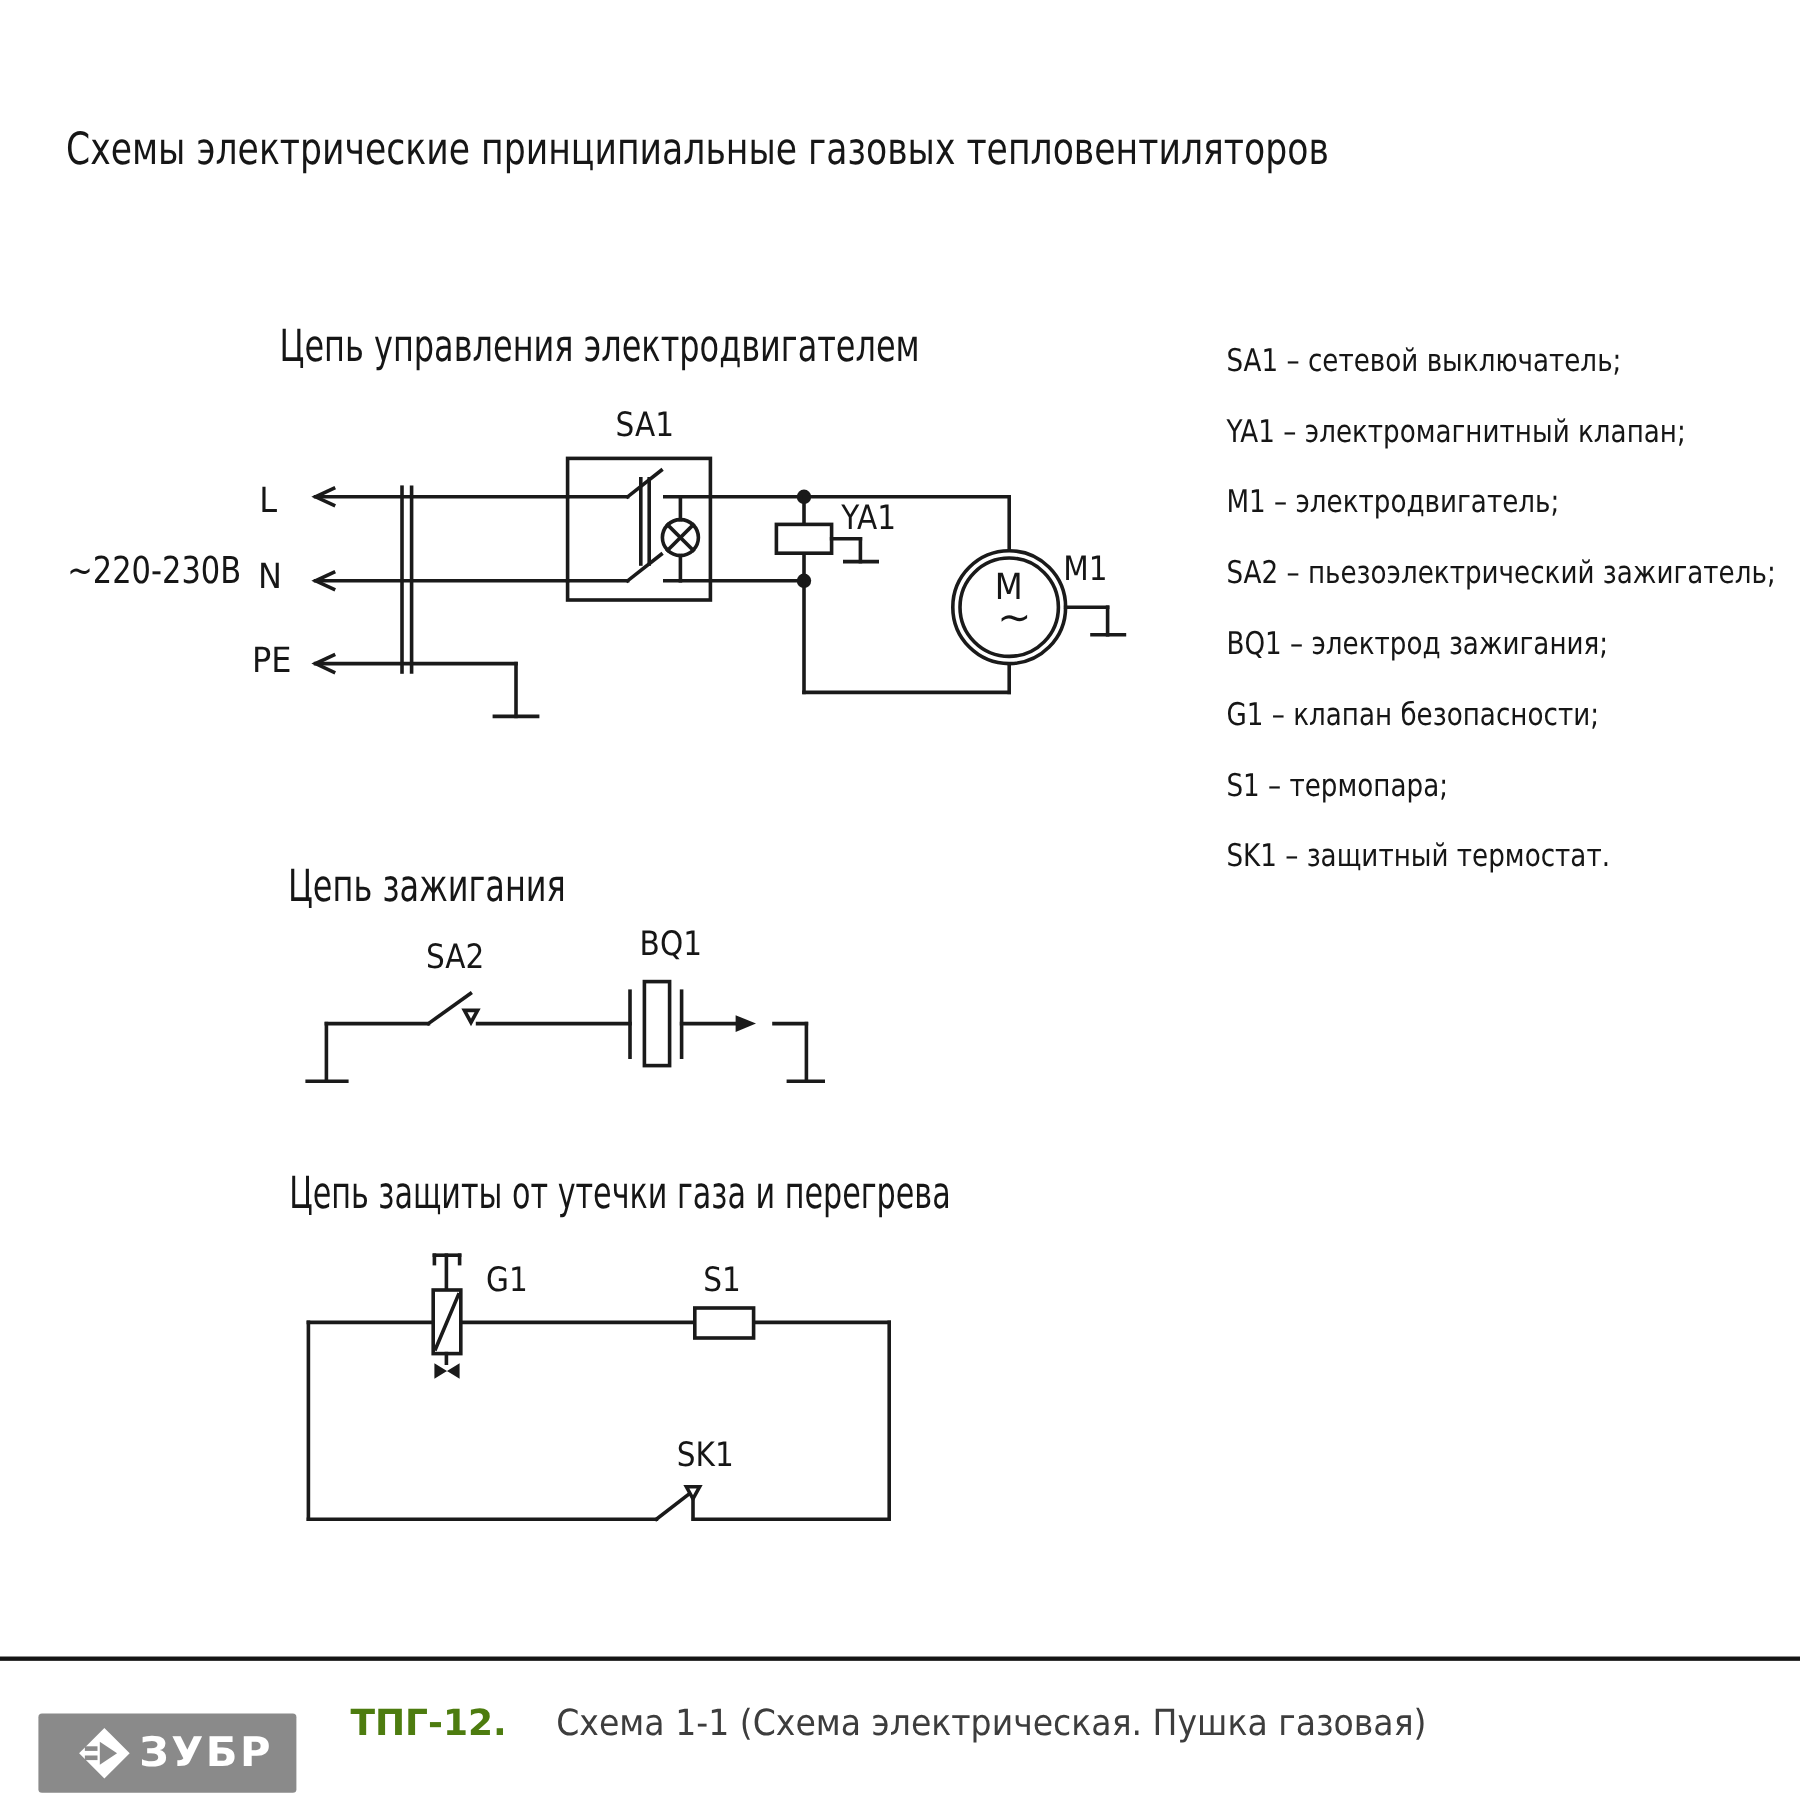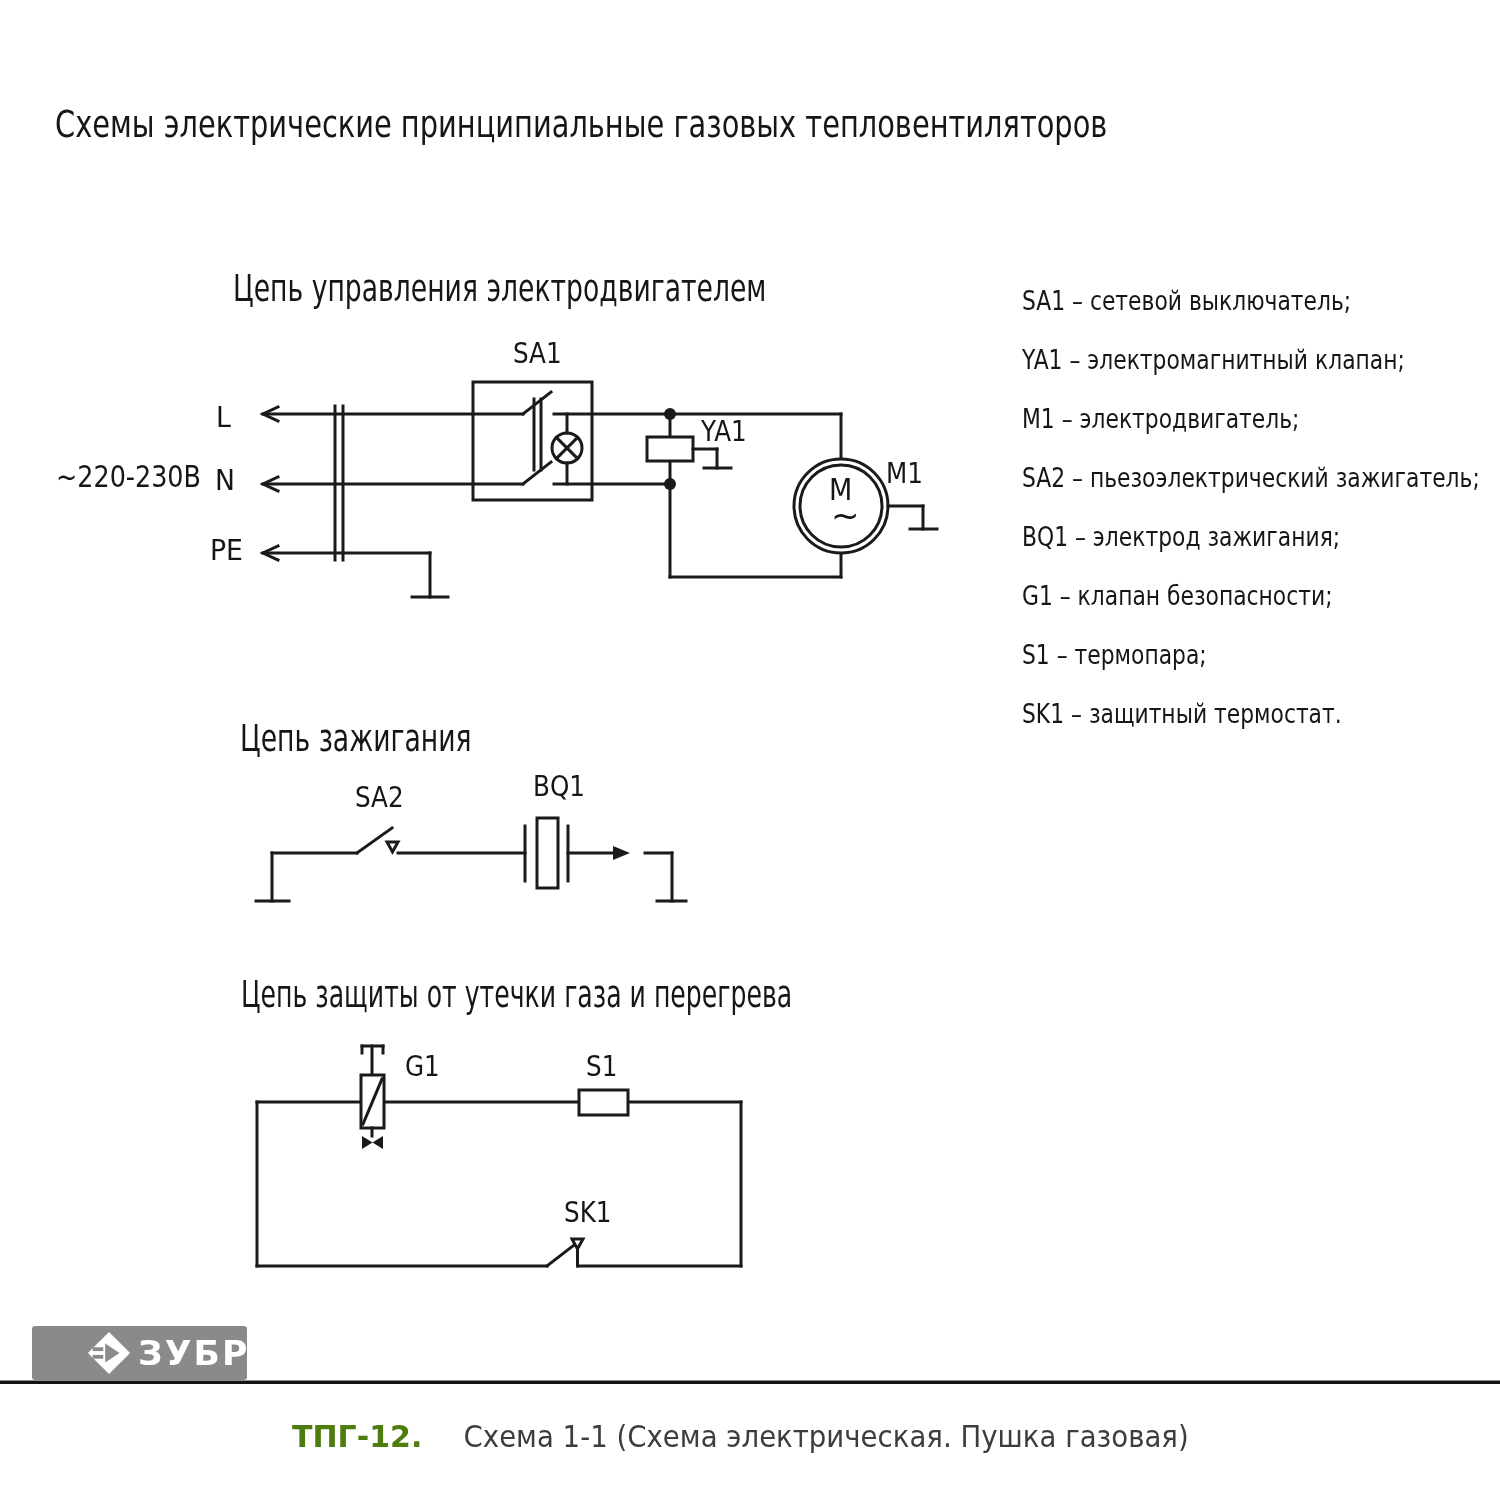--- a/index.html
+++ b/index.html
@@ -16,23 +16,23 @@
   }
   .heading{font-size:37px;font-weight:400;}
   .comp{font-size:28px;transform:scaleX(0.88);}
   .term{font-size:29px;transform:scaleX(0.92);}
   .legend-item{font-size:26px;transform:scaleX(0.84);}
   .motor-letter{font-size:30px;transform:scaleX(0.9);}
   .motor-wave{font-size:34px;}
   
   .footer-rule{position:absolute;left:0;top:1381px;width:1500px;height:3px;background:#141414;}
   .logo{
-    position:absolute;left:32px;top:1326px;width:215px;height:54px;
+    position:absolute;left:32px;top:1428px;width:215px;height:66px;
     background:#8a8a8a;border-radius:3px;display:flex;align-items:center;
-    justify-content:flex-end;padding:0;box-sizing:border-box;
+    justify-content:center;padding:0;box-sizing:border-box;
   }
   .logo-icon{margin-left:10px;width:46px;height:46px;flex:0 0 auto;}
   .logo-text{
     color:#ffffff;font-weight:900;font-size:34px;letter-spacing:2px;
     margin-left:6px;transform:scaleX(1.02);transform-origin:left center;
     font-family:"DejaVu Sans",sans-serif;
   }
   .footer-caption{
     position:absolute;left:292px;top:1419px;display:flex;align-items:baseline;
     white-space:nowrap;

